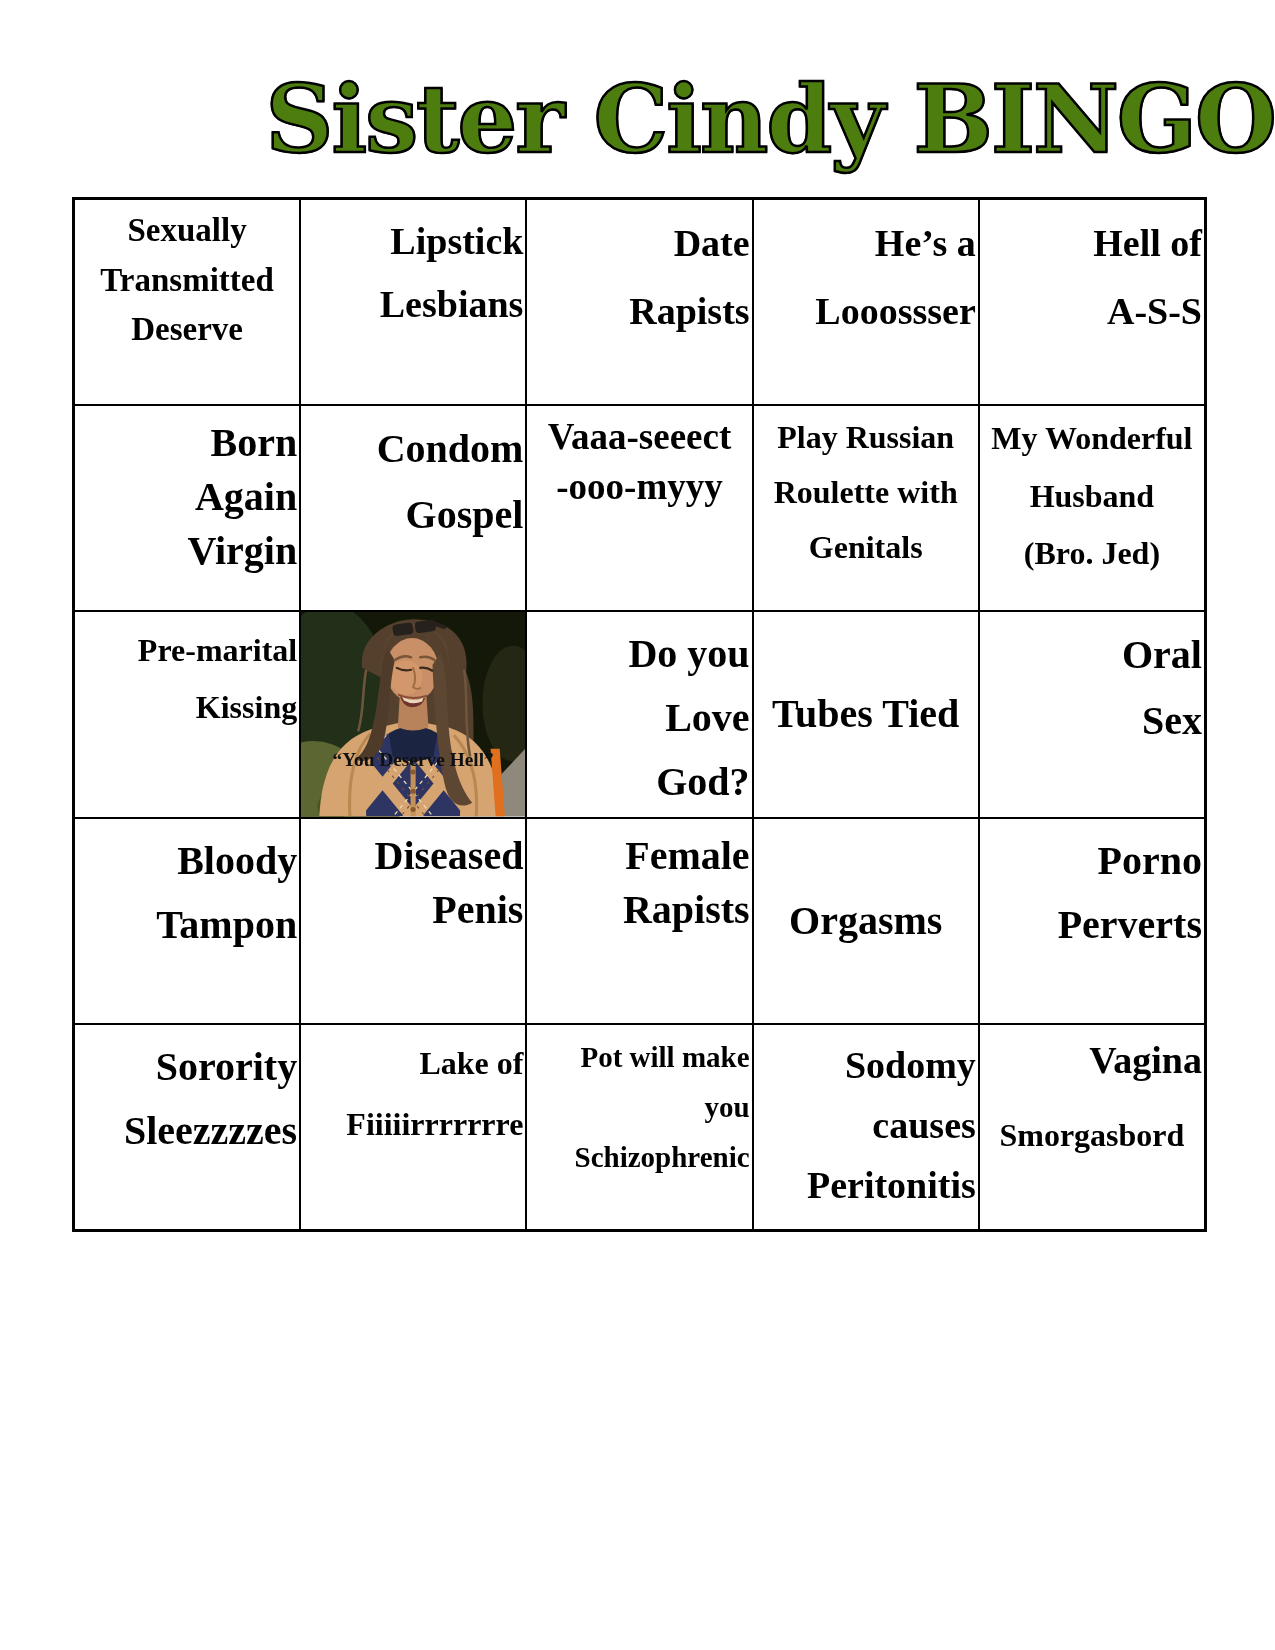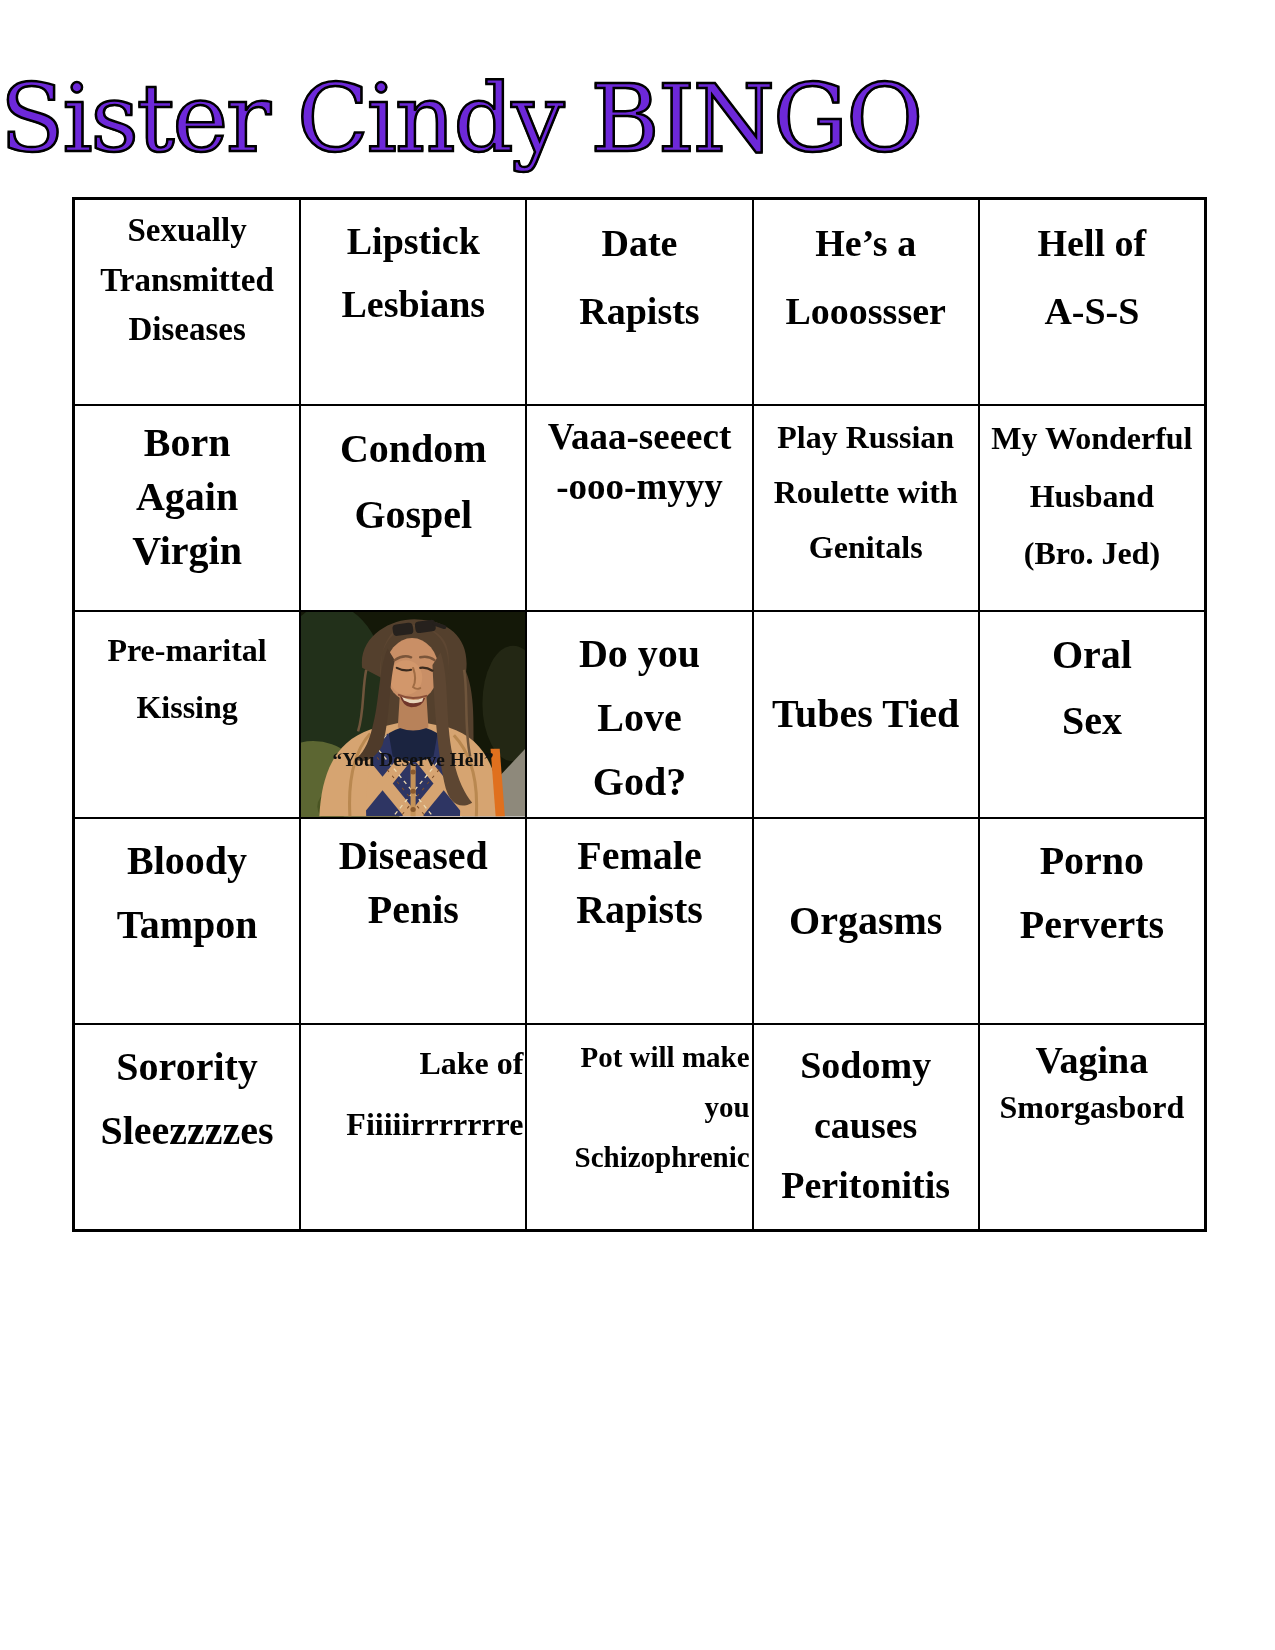--- a/index.html
+++ b/index.html
@@ -2,24 +2,24 @@
 <html><head>
 <meta charset="utf-8">
 <style>
   html,body{margin:0;padding:0;}
   body{
     width:1275px;height:1650px;position:relative;background:#ffffff;
     font-family:"Liberation Serif",serif;color:#000;overflow:hidden;
   }
   .page-title{
     position:absolute;top:72px;left:0;width:100%;margin:0;
-    text-align:left;
+    text-align:right;
     font-family:"DejaVu Serif",serif;
-    font-weight:400;font-size:94px;line-height:1.0;letter-spacing:-2px;
-    color:#6d28d9;
+    font-weight:700;font-size:94px;line-height:1.0;letter-spacing:-2px;
+    color:#4d7c0f;
     -webkit-text-stroke:2.5px #000;
     text-shadow:1px 0 0 #000,-1px 0 0 #000,0 1px 0 #000;
   }
   .board{
     position:absolute;left:72px;top:197px;width:1131px;height:1031px;
     display:grid;grid-template-columns:repeat(5,1fr);grid-template-rows:repeat(5,1fr);
     border:2px solid #000;background:#fff;
   }
   .cell{
     border:1.5px solid #000;
@@ -29,36 +29,36 @@
   .cell.vc{justify-content:center;}
   .ct{
     white-space:pre-line;text-align:center;width:100%;
     font-weight:bold;color:#000;
   }
   .fs29{font-size:29px;} .fs31{font-size:32px;} .fs33{font-size:33px;}
   .fs37{font-size:37px;} .fs38{font-size:38px;} .fs40{font-size:40px;}
   .lh135{line-height:1.35;} .lh150{line-height:1.5;} .lh158{line-height:1.58;}
   .lh160{line-height:1.6;} .lh165{line-height:1.65;} .lh172{line-height:1.72;}
   .lh178{line-height:1.78;} .lh180{line-height:1.8;} .lh190{line-height:1.9;}
-  .pt2{padding-top:2px;} .pt4{padding-top:4px;} .pt6{padding-top:6px;text-align:right;} .pt8{padding-top:8px;}
-  .mt12{margin-top:0;}
+  .pt2{padding-top:2px;} .pt4{padding-top:4px;} .pt6{padding-top:6px;text-align:right;} .pt8{padding-top:8px;text-align:right;}
+  .mt12{margin-top:28px;}
   .photo-cell{position:relative;padding:0;}
   .photo-cell svg{position:absolute;left:0;top:0;width:100%;height:100%;display:block;}
 </style>
 </head>
 <body>
 
 <h1 class="page-title">Sister Cindy BINGO</h1>
 
 <div class="board">
 
   <div class="cell">
     <div class="ct fs33 lh150 pt4">Sexually
 Transmitted
-Diseases</div>
+Deserve</div>
   </div>
   <div class="cell">
     <div class="ct fs38 lh165 pt8">Lipstick
 Lesbians</div>
   </div>
   <div class="cell">
     <div class="ct fs38 lh178 pt8">Date
 Rapists</div>
   </div>
   <div class="cell">

